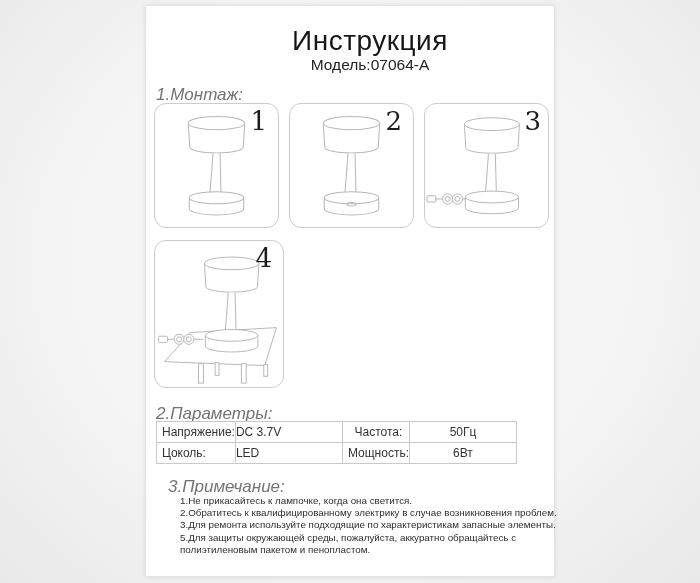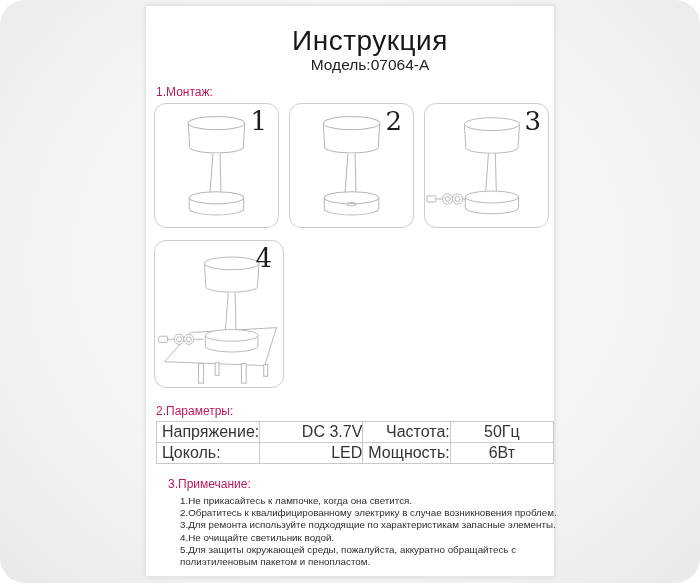--- a/index.html
+++ b/index.html
@@ -1,58 +1,57 @@
 <!DOCTYPE html>
 <html><head>
 <meta charset="utf-8">
 <style>
   html,body { margin:0; padding:0; }
   body { font-family:"Liberation Sans","DejaVu Sans",sans-serif; }
   .stage {
     position:relative; width:700px; height:583px; overflow:hidden;
     background: radial-gradient(ellipse at 50% 45%, #f5f5f5 55%, #e9e9e9 100%);
-    border-radius: 25px;
   }
   .sheet {
     position:absolute; left:145px; top:5px; width:410px; height:572px;
     background:#ffffff; border:1px solid #e4e4e4; box-sizing:border-box;
     box-shadow:0 0 4px rgba(0,0,0,0.10); border-radius:2px;
   }
   .header { position:absolute; top:20px; left:40px; right:0; text-align:center; }
   .title { font-size:28px; line-height:30px; color:#171717; letter-spacing:0.5px; }
   .model { font-size:15.5px; line-height:18px; color:#222; }
-  .sec-heading { position:absolute; left:10px; font-size:12px; color:#be185d; }
+  .sec-heading { position:absolute; left:10px; font-size:17px; color:#737373;font-style:italic; }
   .h-montage { top:79px; }
   .h-params  { top:398px; }
   .h-notes   { top:471px;margin-left:12px; }
   .panel {
     position:absolute; box-sizing:border-box;
     border:1px solid #cccccc; border-radius:12px; background:#fff;
   }
   .p1 { left:8px;   top:97px;  width:125px; height:125px; }
   .p2 { left:143px; top:97px;  width:125px; height:125px; }
   .p3 { left:278px; top:97px;  width:125px; height:125px; }
   .p4 { left:8px;   top:234px; width:130px; height:148px; }
   .panel svg { position:absolute; left:0; top:0; width:100%; height:100%; }
   .num {
     position:absolute; top:3px; right:11px;
     font-family:"DejaVu Serif","Liberation Serif",serif;
     font-size:26px; line-height:28px; color:#1c1c1c;
   }
   .p3 .num { right:7px; }
   .params-table {
     position:absolute; left:10px; top:415px; border-collapse:collapse;
-    font-size:16px; color:#333;
+    font-size:12px; color:#333;
   }
   .params-table td {
     border:1px solid #c9c9c9; height:20px; padding:0; vertical-align:middle;
   }
   td.lbl { width:66px;  padding-left:5px; text-align:left; }
-  td.val1 { width:106px; text-align:right; }
-  td.lbl2 { width:60px;  padding-left:5px; text-align:right; }
+  td.val1 { width:106px; text-align:left; }
+  td.lbl2 { width:60px;  padding-left:5px; text-align:center; }
   td.val2 { width:106px; text-align:center;margin-top:42px; }
   .notes { position:absolute; left:11px; top:489px; width:392px;margin-left:23px; }
   .note { font-size:9.8px; line-height:12.2px; color:#2d2d2d; }
 </style>
 </head>
 <body>
 
 <div class="stage">
 
   
@@ -151,18 +150,17 @@
       </tr>
     </tbody>
       </table>
 
     <div class="sec-heading h-notes">3.Примечание:</div>
 
     <div class="notes">
       <div class="note">1.Не прикасайтесь к лампочке, когда она светится.</div>
       <div class="note">2.Обратитесь к квалифицированному электрику в случае возникновения проблем.</div>
       <div class="note">3.Для ремонта используйте подходящие по характеристикам запасные элементы.</div>
-      <div class="note">4.Не очищайте светильник водой.</div>
       <div class="note">5.Для защиты окружающей среды, пожалуйста, аккуратно обращайтесь с полиэтиленовым пакетом и пенопластом.</div>
     </div>
 
   </div>
 </div>
 
 </body></html>

